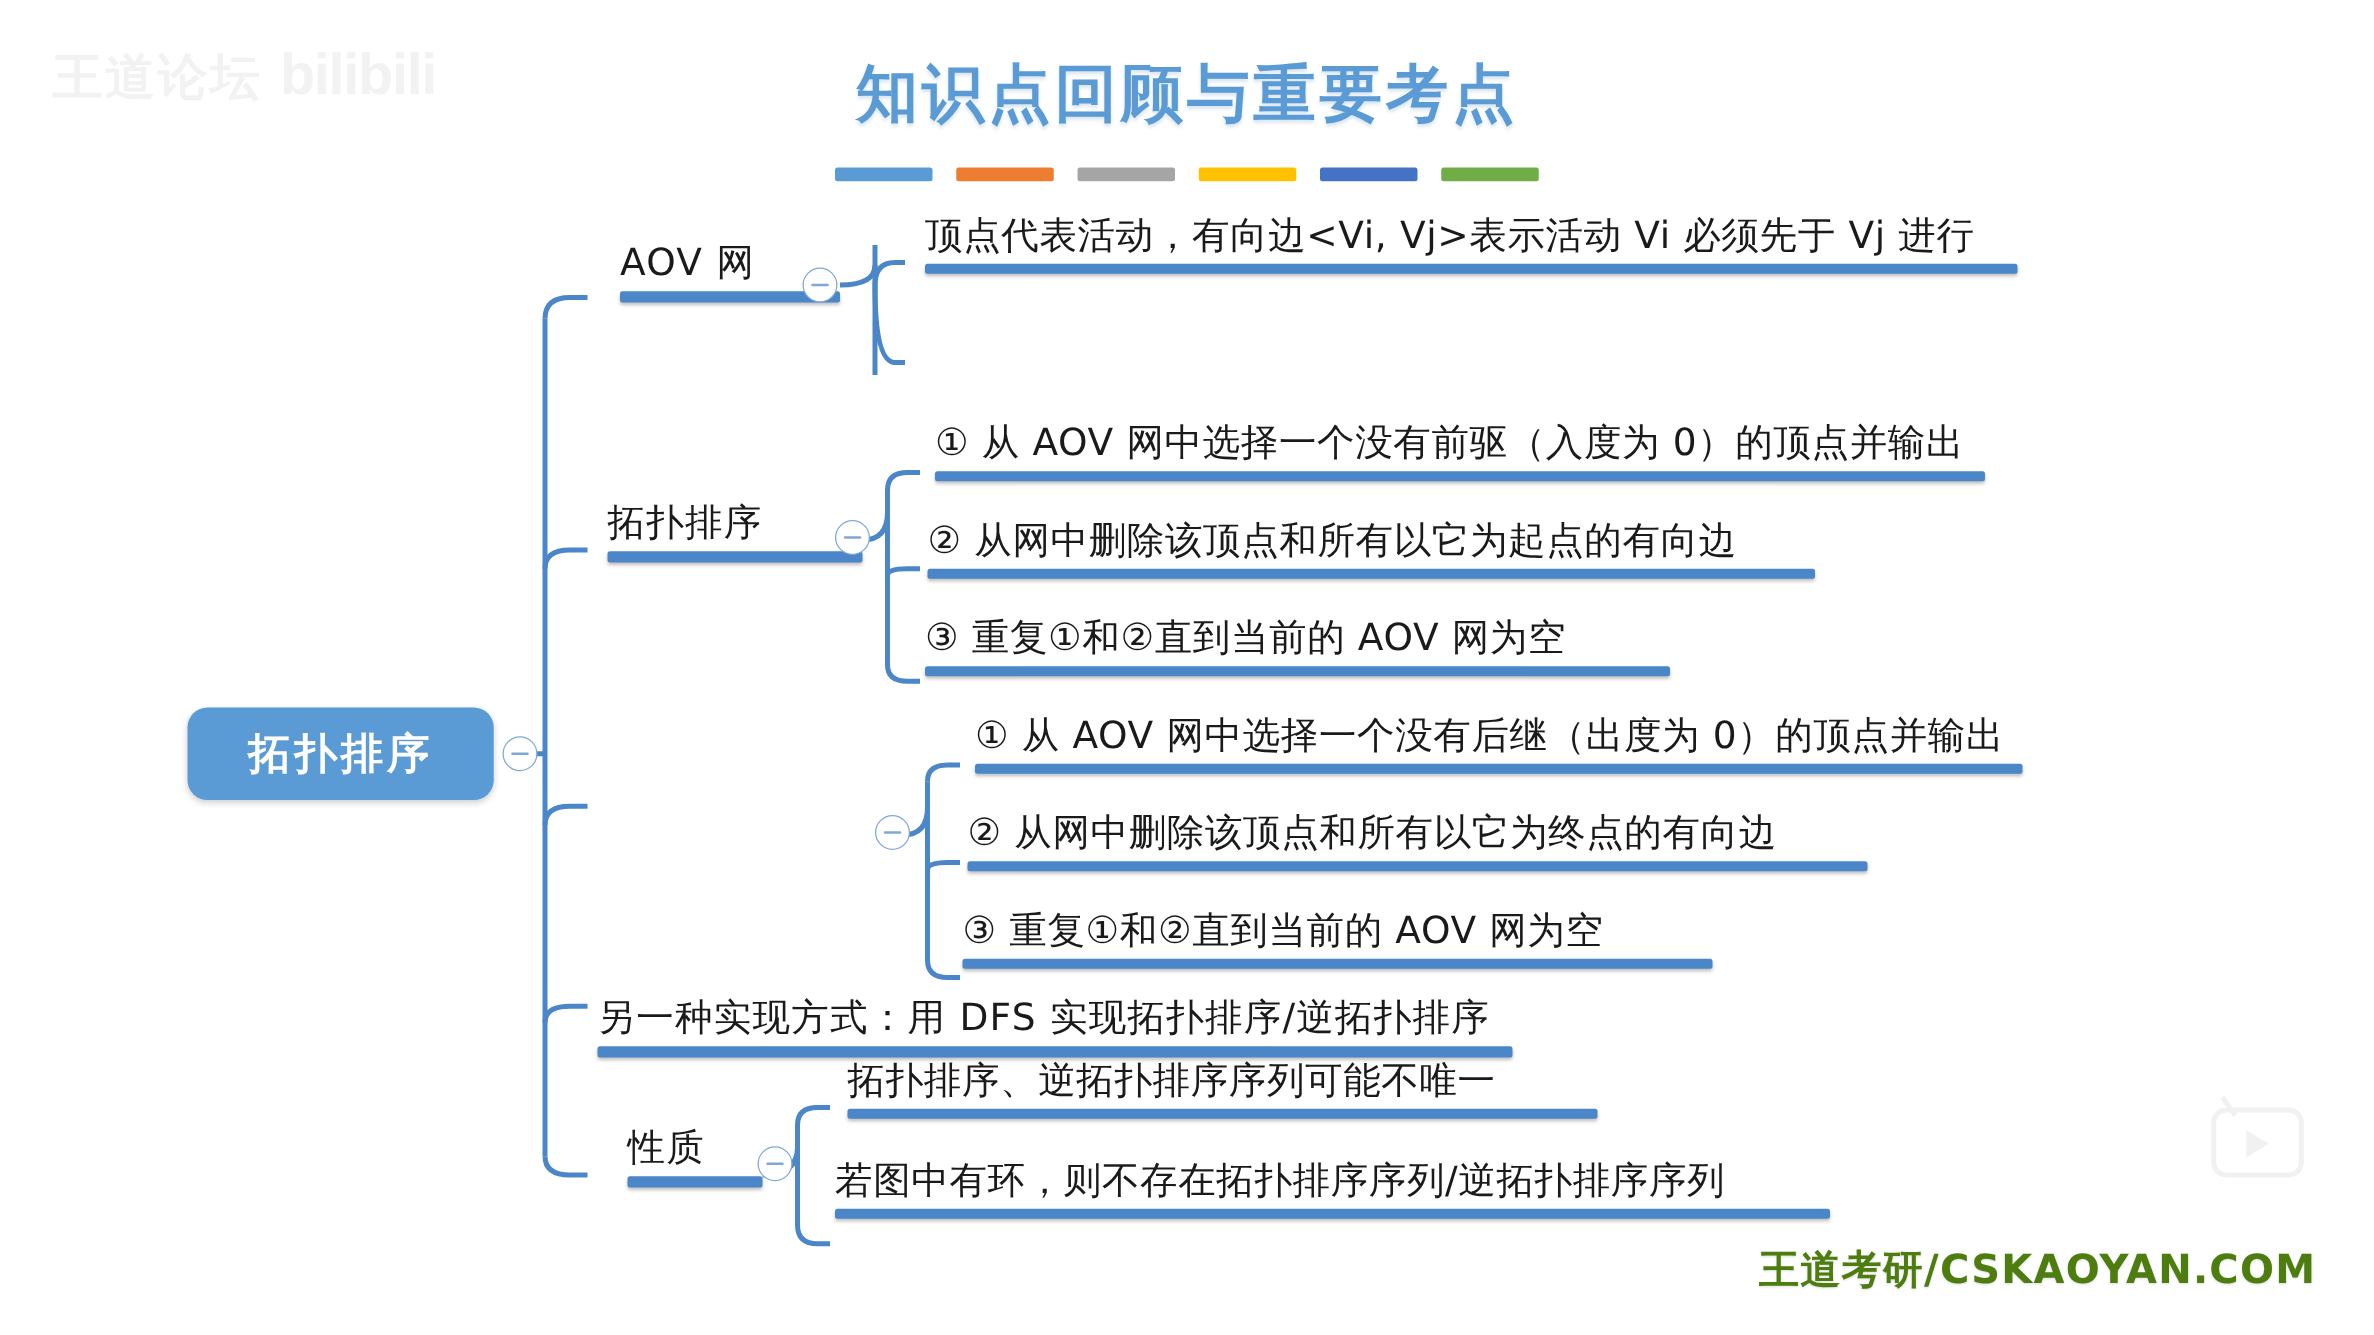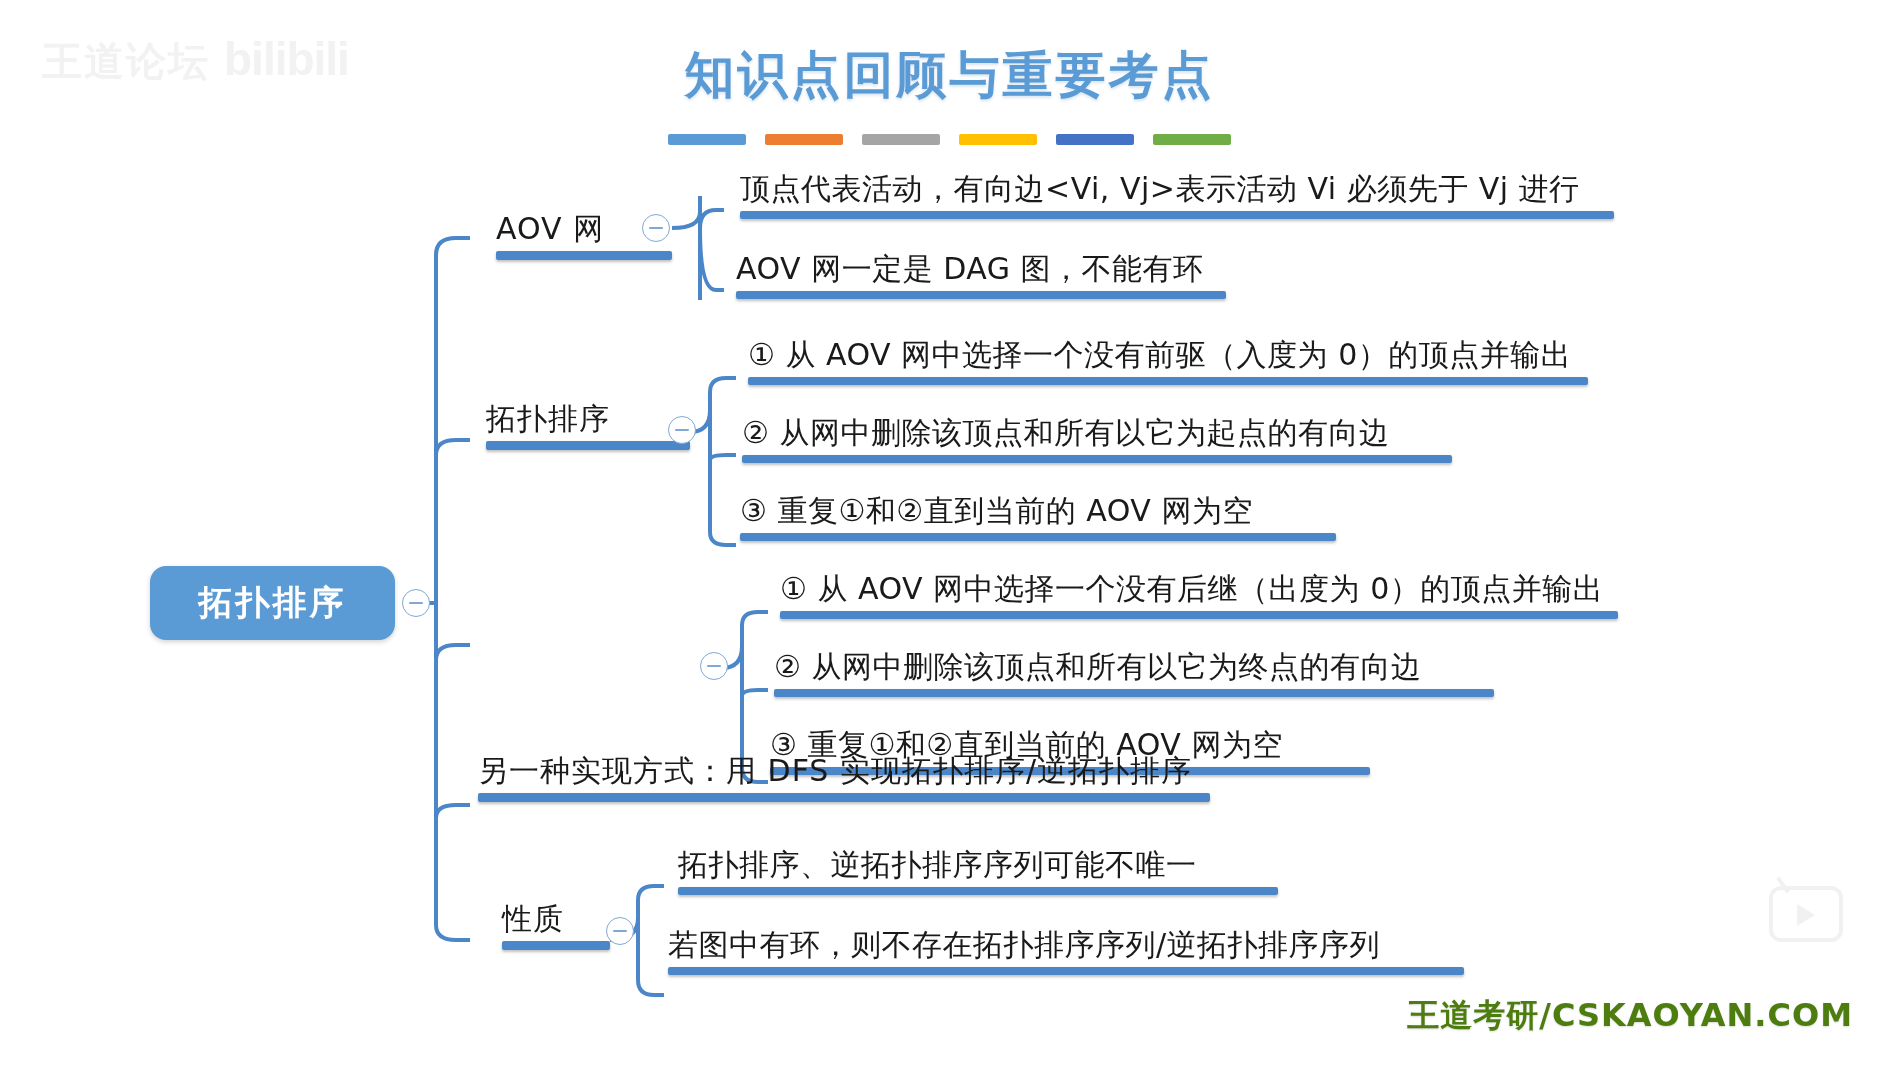--- a/index.html
+++ b/index.html
@@ -148,35 +148,31 @@
         <path d="M638 900 Q638 886 654 886 H664"></path>
         <path d="M638 980 Q638 995 654 995 H664"></path>
       </g>
     </svg>
 
     <div class="root-node">
       <span>拓扑排序</span>
     </div>
     <div class="toggle" style="left:402px;top:589px;"></div>
 
-    <div class="node branch" style="left:496px;top:212px;width:176px;">
+    <div class="node branch" style="left:496px;top:194px;width:176px;">
       <span class="label">AOV 网</span>
       <span class="underline"></span>
     </div>
     <div class="toggle" style="left:642px;top:214px;"></div>
 
     <div class="node leaf" style="left:728px;top:172px;width:874px;margin-left:12px;">
       <span class="label">顶点代表活动，有向边&lt;Vi, Vj&gt;表示活动 Vi 必须先于 Vj 进行</span>
       <span class="underline"></span>
     </div>
 
-    <div class="node leaf" style="left:736px;top:252px;width:490px;">
-      <span class="label">AOV 网一定是 DAG 图，不能有环</span>
-      <span class="underline"></span>
-    </div>
 
     <div class="node branch" style="left:486px;top:402px;width:204px;">
       <span class="label">拓扑排序</span>
       <span class="underline"></span>
     </div>
     <div class="toggle" style="left:668px;top:416px;"></div>
 
     <div class="node leaf" style="left:748px;top:338px;width:840px;">
       <span class="label">① 从 AOV 网中选择一个没有前驱（入度为 0）的顶点并输出</span>
       <span class="underline"></span>
@@ -202,21 +198,21 @@
     <div class="node leaf" style="left:774px;top:650px;width:720px;">
       <span class="label">② 从网中删除该顶点和所有以它为终点的有向边</span>
       <span class="underline"></span>
     </div>
 
     <div class="node leaf" style="left:770px;top:728px;width:600px;">
       <span class="label">③ 重复①和②直到当前的 AOV 网为空</span>
       <span class="underline"></span>
     </div>
 
-    <div class="node branch" style="left:478px;top:754px;width:732px;">
+    <div class="node branch" style="left:478px;top:798px;width:732px;">
       <span class="label">另一种实现方式：用 DFS 实现拓扑排序/逆拓扑排序</span>
       <span class="underline"></span>
     </div>
 
     <div class="node branch" style="left:502px;top:902px;width:108px;">
       <span class="label">性质</span>
       <span class="underline"></span>
     </div>
     <div class="toggle" style="left:606px;top:917px;"></div>
 

